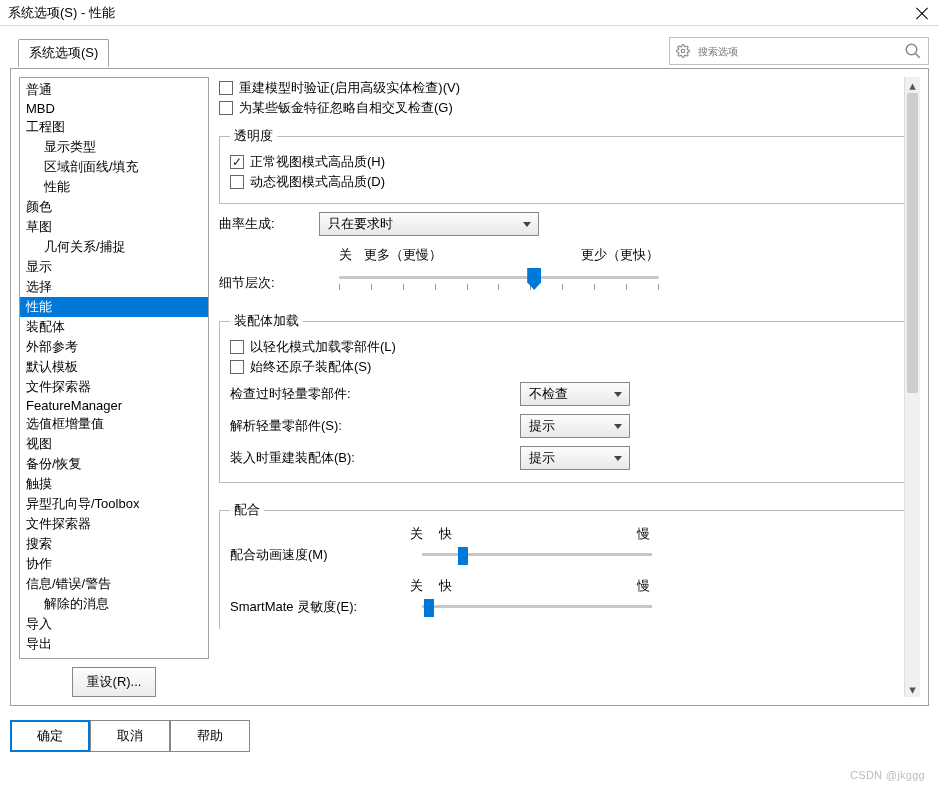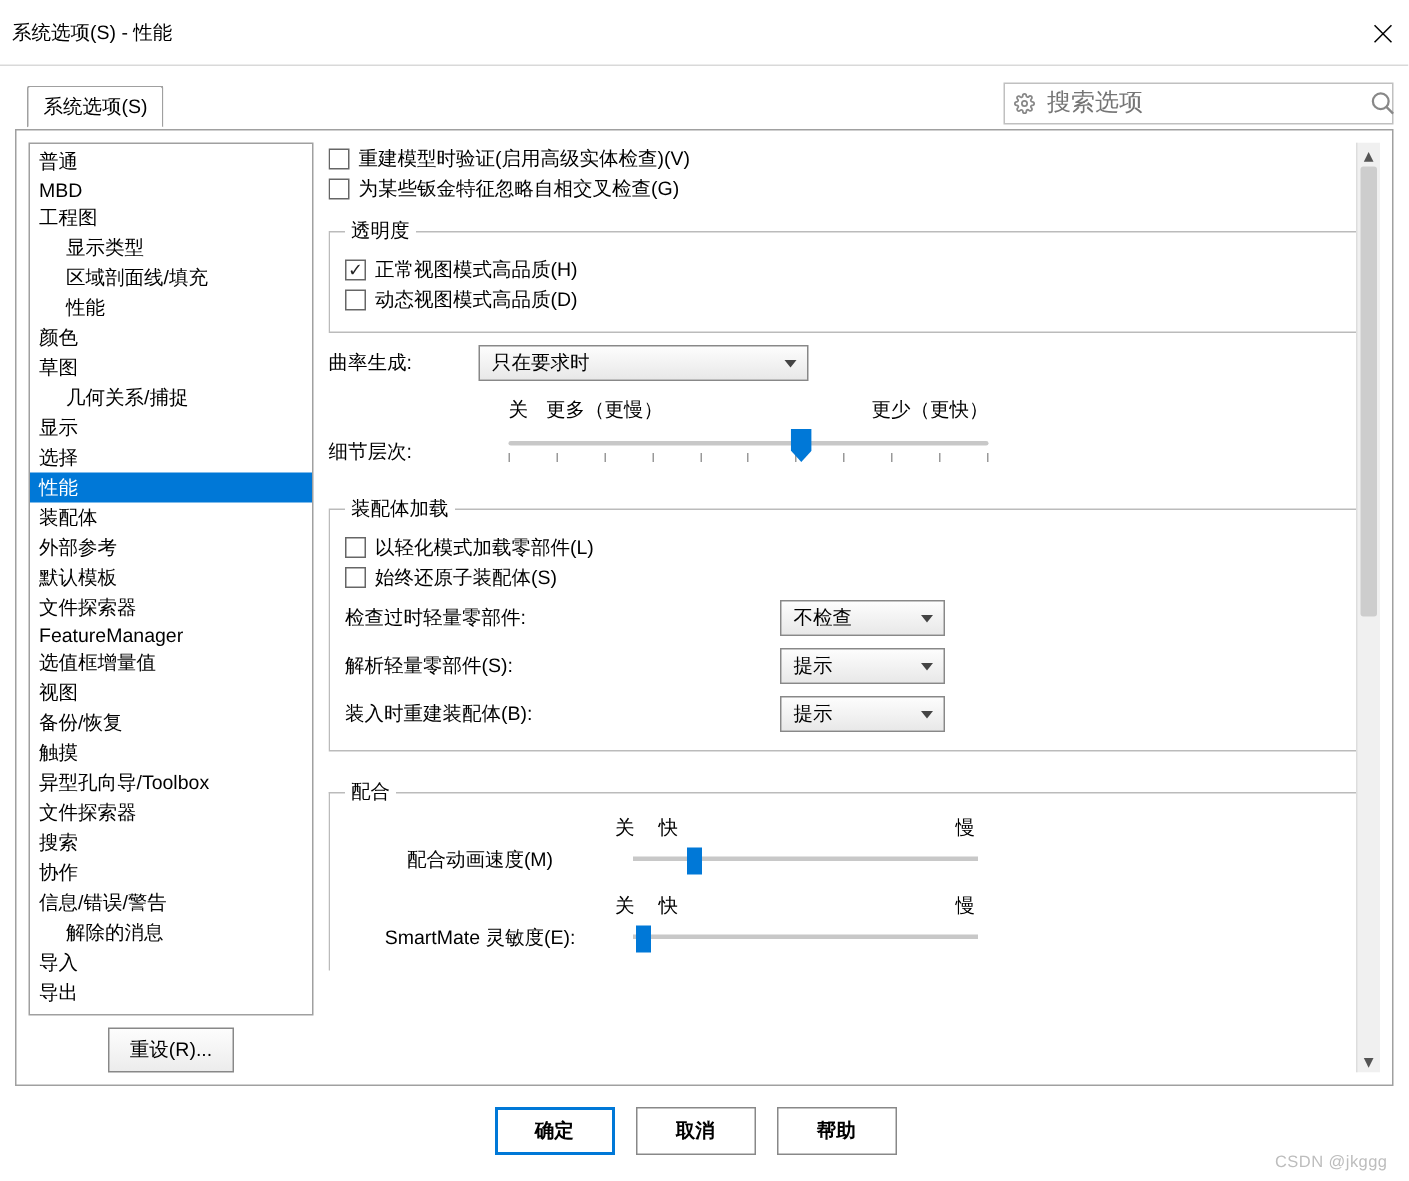--- a/index.html
+++ b/index.html
@@ -10,21 +10,21 @@
     background: #fff;
     color: #000;
     width: 939px;
     height: 787px;
     overflow: hidden;
   }
   .titlebar {
     display: flex;
     align-items: center;
     justify-content: space-between;
-    height: 44px;
+    height: 26px;
     padding: 0 10px 0 8px;
     border-bottom: 1px solid #d9d9d9;
   }
   .close-btn {
     width: 14px; height: 14px;
     position: relative;
     cursor: pointer;
   }
   .close-btn::before, .close-btn::after {
     content: "";
@@ -70,21 +70,21 @@
     border: 1px solid #c0c0c0;
     height: 28px;
     width: 260px;
     padding: 0 6px;
     gap: 6px;
   }
   .search-wrap input {
     border: none;
     outline: none;
     flex: 1;
-    font-size: 16px;
+    font-size: 10px;
     color: #8b5cf6;
   }
   .gear-icon, .mag-icon {
     color: #888;
     display: inline-flex;
   }
 
   .main-panel {
     border: 1px solid #a0a0a0;
     height: 638px;
@@ -256,43 +256,41 @@
   .thumb2 {
     position: absolute;
     top: 4px;
     width: 10px; height: 18px;
     background: #0078d7;
     transform: translateX(-50%);
   }
 
   .btn-bar {
     display: flex;
-    justify-content: center;
-    gap: 14px;
+    justify-content: flex-start;
     padding: 14px 12px 0 0;
-    font-weight: bold;
   }
   .btn {
     border: 1px solid #888;
     background: #fff;
     padding: 6px 0;
     width: 80px;
     text-align: center;
     cursor: pointer;
   }
   .btn.primary {
     border: 2px solid #0078d7;
     padding: 5px 0;
   }
 
   .fit-row {
     display: flex;
     align-items: center;
   }
-  .fit-row .label-col { width: 180px; text-align: center; }
+  .fit-row .label-col { width: 180px; }
   .fit-labelset {
     display: flex;
     width: 240px;
   }
   .fit-labelset span:nth-child(2){ margin-left: 16px;}
   .fit-labelset .sp { flex:1 }
 
   .watermark {
     position: absolute;
     right: 14px;

